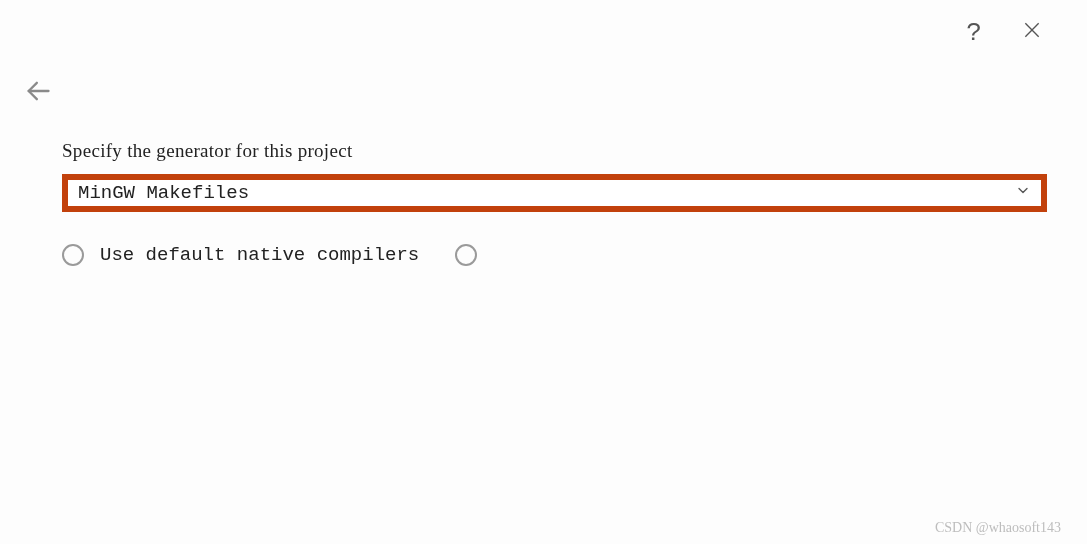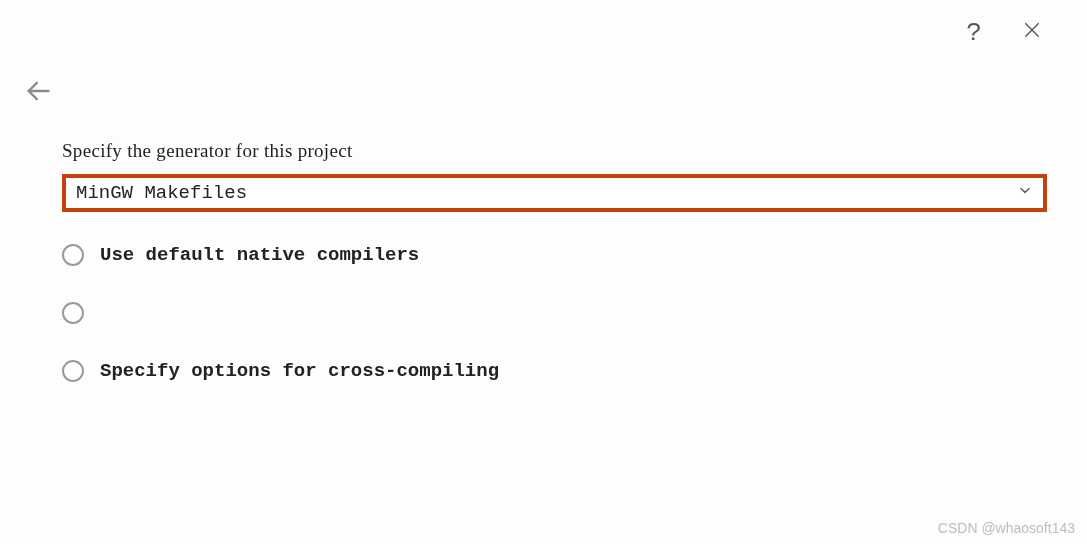--- a/index.html
+++ b/index.html
@@ -73,21 +73,21 @@
     .prompt-label {
       font-size: 19px;
       color: #222;
       margin-bottom: 12px;
       letter-spacing: 0.3px;
       font-family: Liberation Serif, serif;
     }
     .combo {
       position: relative;
       width: 100%;
-      border: 4px solid #c2410c;
+      border: 6px solid #c2410c;
       background: #fff;
       height: 38px;
       display: flex;
       align-items: center;
       padding: 0 40px 0 10px;
       cursor: pointer;
     }
     .combo-value {
       font-size: 19px;
       color: #222;
@@ -99,23 +99,21 @@
       transform: translateY(-50%);
       color: #555;
     }
     .combo-chevron svg {
       width: 16px;
       height: 16px;
     }
     .radio-group {
       margin-top: 32px;
       display: flex;
-      flex-direction: column;
       gap: 36px;
-      font-weight: bold;
     }
     .radio-row {
       display: flex;
       align-items: center;
       gap: 16px;
       cursor: pointer;
     }
     .radio-outer {
       width: 22px;
       height: 22px;
@@ -139,24 +137,24 @@
     .radio-outer.selected .radio-inner {
       display: block;
     }
     .radio-label {
       font-size: 19px;
       color: #222;
     }
     .watermark {
       position: absolute;
       bottom: 8px;
-      right: 12px;
+      right: 26px;
       font-size: 14px;
       color: #bdbdbd;
-      font-family: Liberation Sans, sans-serif;
+      font-family: Liberation Serif, serif;
     }
   </style>
 </head>
 <body>
 
 <div class="window">
 
   <div class="titlebar">
     <button class="titlebar-btn">
       <span>?</span>
@@ -201,25 +199,19 @@
         <span class="radio-label">Use default native compilers</span>
       </label>
 
 
       <label class="radio-row">
         <span class="radio-outer">
           
         </span>
       </label>
 
-      <label class="radio-row">
-        <span class="radio-outer">
-          
-        </span>
-        <span class="radio-label">Specify options for cross-compiling</span>
-      </label>
 
     </div>
   </div>
 
   <div class="watermark">CSDN @whaosoft143</div>
 
 </div>
 
 </body></html>

